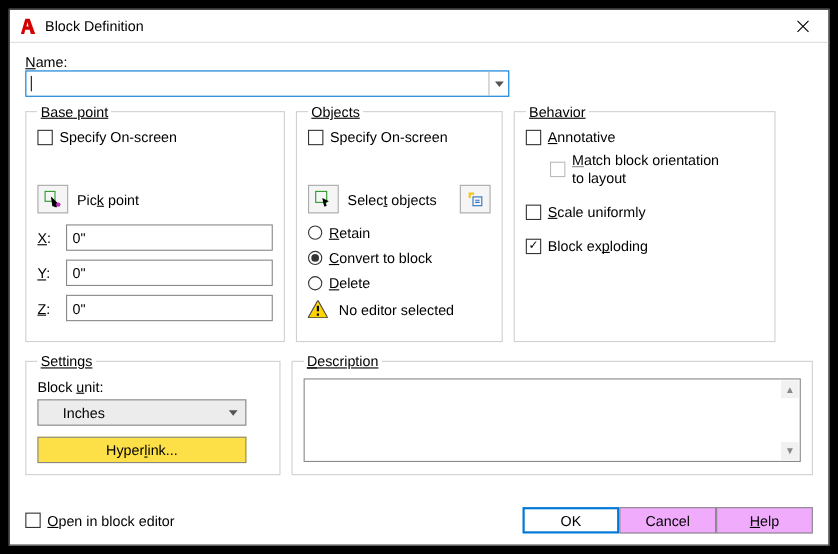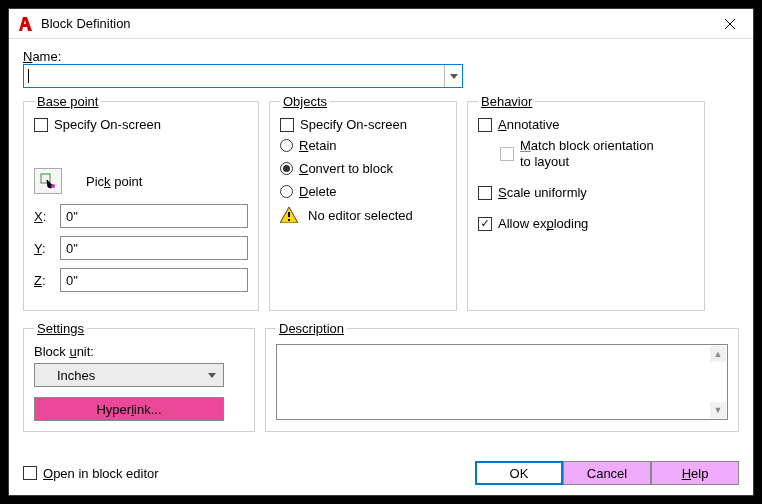--- a/index.html
+++ b/index.html
@@ -19,35 +19,35 @@
   .groups { display: flex; gap: 10px; }
   fieldset { border: 1px solid #d0d0d0; padding: 8px 10px 10px; margin: 0; }
   legend { padding: 0 3px; text-decoration: underline; }
   .col1 { width: 232px; }
   .col2 { width: 188px; }
   .col3 { width: 238px; }
   .chk-row { display: flex; align-items: center; gap: 6px; margin-bottom: 6px; }
   .chk { width: 14px; height: 14px; border: 1px solid #333; display: inline-flex; align-items: center; justify-content: center; }
   .chk.checked::after { content: "✓"; font-size: 11px; line-height: 1; }
   .icon-btn { width: 28px; height: 26px; border: 1px solid #aaa; display: inline-flex; align-items: center; justify-content: center; background: #f5f5f5; }
-  .tool-row { display: flex; align-items: center; gap: 24px; margin-bottom: 10px; margin-top: 36px; }
+  .tool-row { display: flex; align-items: center; gap: 8px; margin-bottom: 10px; margin-top: 36px; }
   .coord-row { display: flex; align-items: center; gap: 10px; margin-bottom: 8px; }
   .coord-lbl { width: 16px; }
   .txt { flex: 1; height: 24px; border: 1px solid #888; padding: 2px 5px; background: #fff; }
   .radio-row { display: flex; align-items: center; gap: 6px; margin-bottom: 8px; }
   .radio { width: 13px; height: 13px; border-radius: 50%; border: 1px solid #333; display: inline-flex; align-items: center; justify-content: center; }
   .radio.sel::after { content: ""; width: 7px; height: 7px; border-radius: 50%; background: #333; }
   .warn-row { display: flex; align-items: center; gap: 10px; }
   .sub { margin-left: 22px; color: #000000; line-height: 1.2; align-items: center; }
   .settings-row { display: flex; gap: 10px; margin-top: 10px; }
   .settings { width: 232px; }
   .descbox { flex: 1; }
   .select { height: 24px; width: 190px; border: 1px solid #888; background: #ececec; display: flex; align-items: center; padding: 0 22px; position: relative; margin-bottom: 10px; }
   .select .dd { position: absolute; right: 2px; top: 2px; bottom: 2px; width: 18px; display: flex; align-items: center; justify-content: center; }
-  .btn { height: 24px; border: 1px solid #888; background: #ec4899; display: inline-flex; align-items: center; justify-content: center; padding: 0 8px; }
+  .btn { height: 24px; border: 1px solid #888; background: #fde047; display: inline-flex; align-items: center; justify-content: center; padding: 0 8px; }
   .btn.wide { width: 190px; }
   .textarea { width: 100%; height: 76px; border: 1px solid #888; background: #fff; position: relative; }
   .scroll-arrow { position: absolute; right: 1px; width: 16px; height: 16px; background: #f1f1f1; display: flex; align-items: center; justify-content: center; color: #888; font-size: 9px; }
   .footer { position: absolute; bottom: 10px; left: 14px; right: 14px; display: flex; align-items: center; }
   .footer .chk-row { margin-bottom: 0; }
   .footer-btns { margin-left: auto; display: flex; }
   .footer-btn { width: 88px; height: 24px; border: 1px solid #888; background: #f0abfc; display: inline-flex; align-items: center; justify-content: center; }
   .footer-btn.primary { border: 2px solid #0078d7; background: #fff; }
   .chevron-down { width: 0; height: 0; border-left: 4px solid transparent; border-right: 4px solid transparent; border-top: 5px solid #555; }
   svg { display: block; }
@@ -113,20 +113,37 @@
           <input class="txt" value="0&quot;" style="">
         </div>
       </fieldset>
 
       <fieldset class="col2">
         <legend>Objects</legend>
         <div class="chk-row">
           <span class="chk"></span>
           <span>Specify On-screen</span>
         </div>
+        <div class="tool-row">
+          <span class="icon-btn">
+            <svg width="18" height="18" viewBox="0 0 18 18">
+                <rect x="2" y="2" width="10" height="10" fill="none" stroke="#2b9a2b"></rect>
+                <path d="M8 8 L14 11 L11 12 L12 15 L10 16 L9 13 Z" fill="#000"></path>
+              </svg>
+          </span>
+          <span>Selec<span class="label-u">t</span> objects</span>
+          <span class="icon-btn" style="margin-left:auto">
+            <svg width="18" height="18" viewBox="0 0 18 18">
+                <path d="M3 3 L8 3 L8 5 L5 5 L5 8 L3 8 Z" fill="#f5c518"></path>
+                <rect x="7" y="7" width="8" height="8" fill="none" stroke="#2b72c5"></rect>
+                <line x1="9" y1="10" x2="13" y2="10" stroke="#2b72c5"></line>
+                <line x1="9" y1="12" x2="13" y2="12" stroke="#2b72c5"></line>
+              </svg>
+          </span>
+        </div>
         <div class="radio-row">
           <span class="radio"></span>
           <span><span class="label-u">R</span><span>etain</span></span>
         </div>
         <div class="radio-row">
           <span class="radio sel"></span>
           <span><span class="label-u">C</span><span>onvert to block</span></span>
         </div>
         <div class="radio-row">
           <span class="radio"></span>
@@ -153,21 +170,21 @@
         <div class="chk-row sub" style="margin-top:4px;margin-bottom:16px;">
           <span class="chk" style="border-color:#bbb"></span>
           <span><span class="label-u" style="text-decoration-color:#888">M</span><span>atch block orientation</span><br><span>to layout</span></span>
         </div>
         <div class="chk-row" style="margin-bottom:16px;">
           <span class="chk"></span>
           <span><span class="label-u">S</span><span>cale uniformly</span></span>
         </div>
         <div class="chk-row">
           <span class="chk checked"></span>
-          <span><span>Allow ex</span><span class="label-u">p</span><span>loding</span></span>
+          <span><span>Block ex</span><span class="label-u">p</span><span>loding</span></span>
         </div>
       </fieldset>
     </div>
 
     <div class="settings-row">
       <fieldset class="settings">
         <legend>Settings</legend>
         <div style="margin-bottom:4px"><span>Block </span><span class="label-u">u</span><span>nit:</span></div>
         <div class="select">
           <span>Inches</span>

